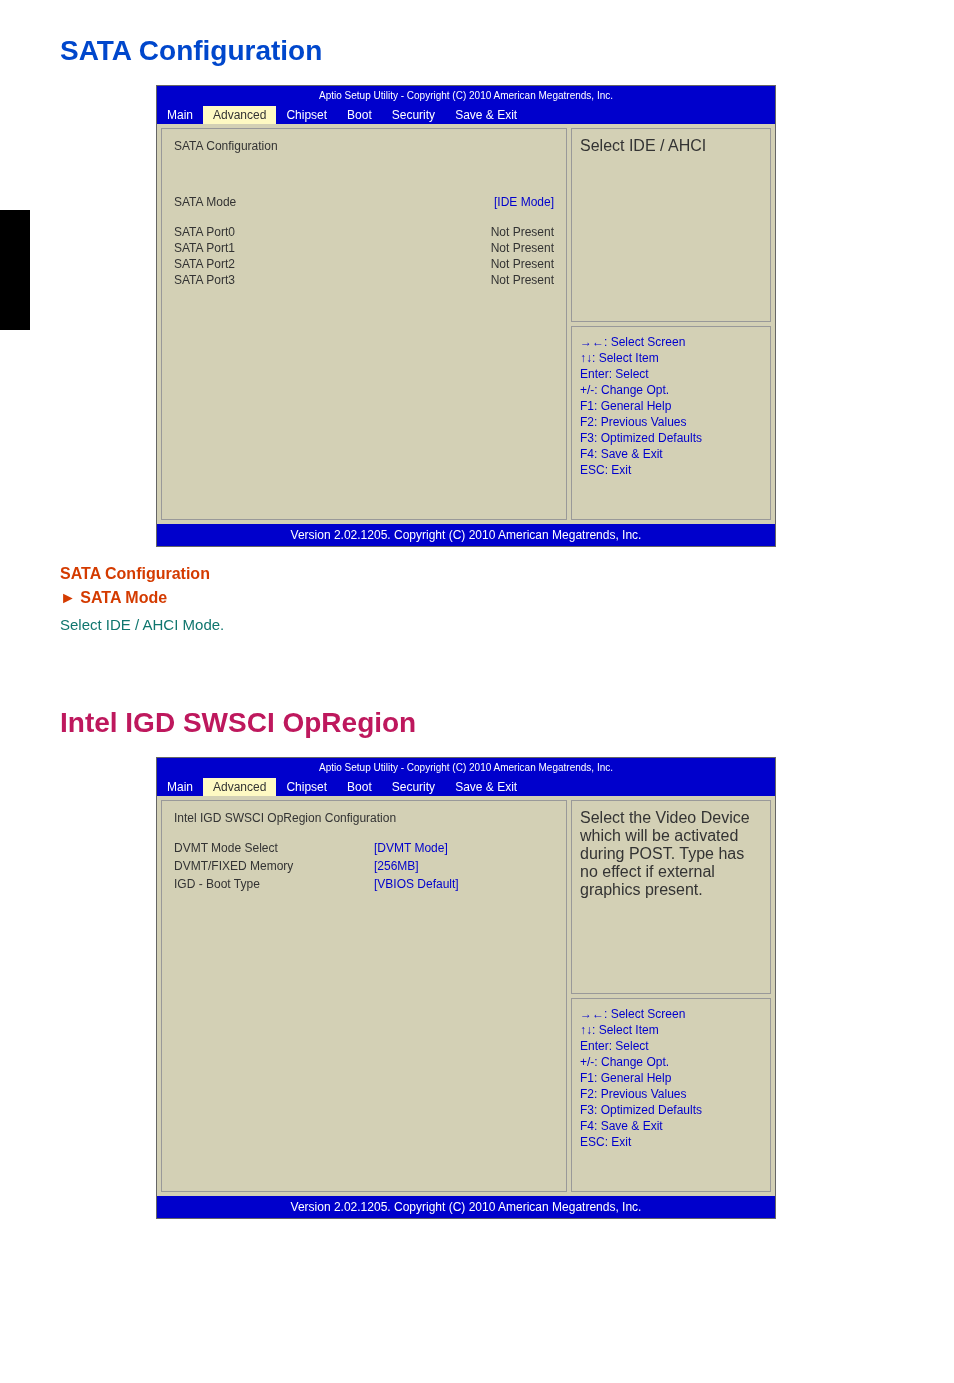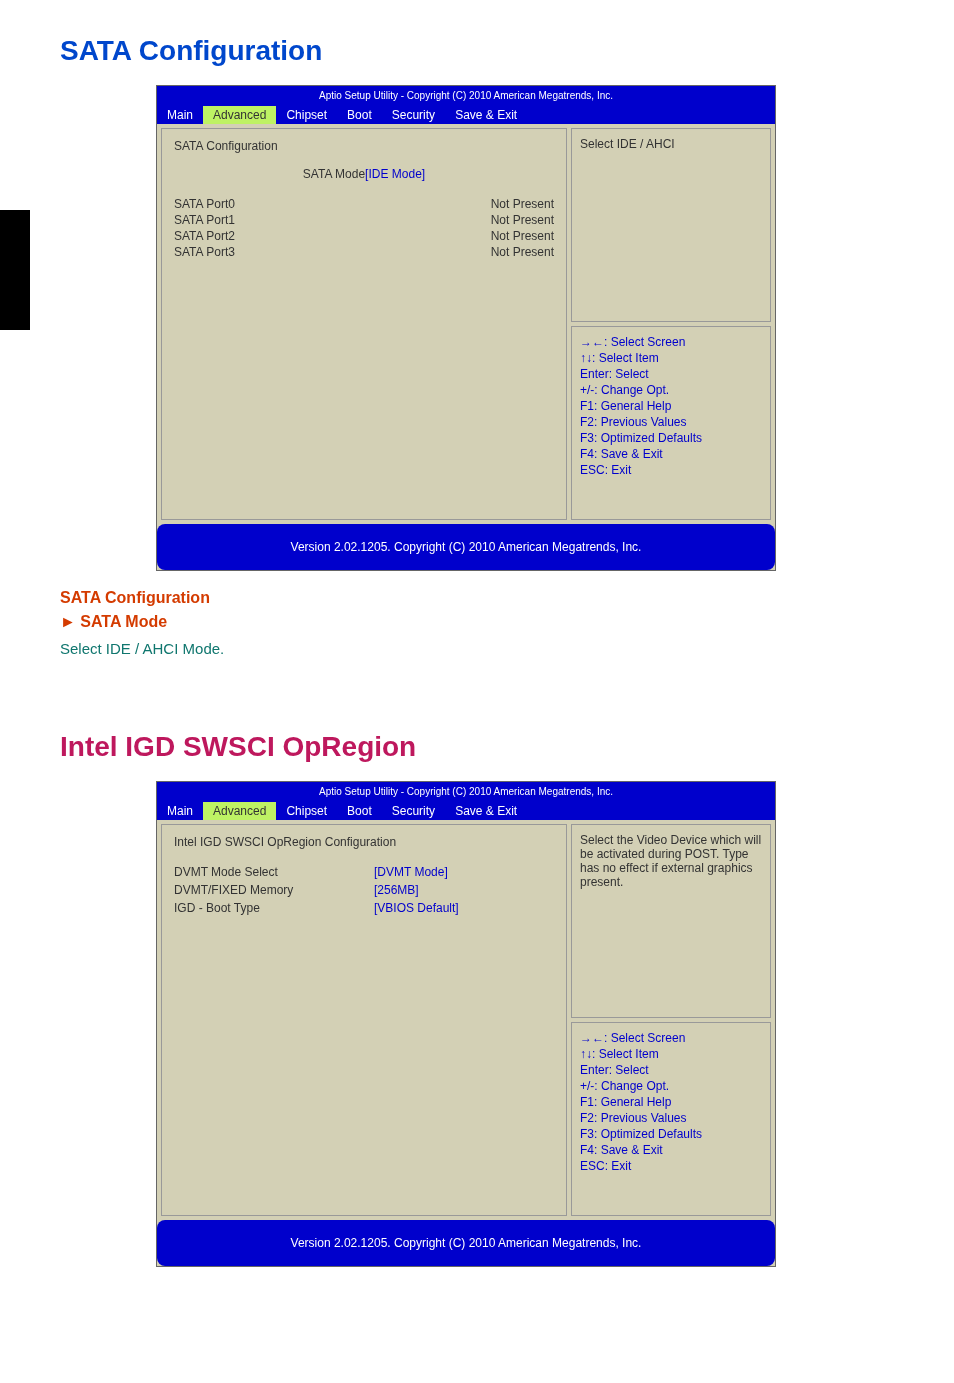--- a/index.html
+++ b/index.html
@@ -61,21 +61,21 @@
     bottom: 0;
     left: 0;
     width: 100%;
   }
   .bios-tab {
     padding: 2px 10px;
     color: #ffffff;
     white-space: nowrap;
   }
   .bios-tab.active {
-    background: #bef264;
+    background: #fef9c3;
     color: #333333;
   }
   .bios-body {
     display: flex;
     height: 400px;
     position: relative;
   }
   .bios-left {
     flex: 1;
     border: 1px solid #999;
@@ -88,44 +88,44 @@
   .bios-right {
     width: 200px;
     margin: 4px 4px 4px 2px;
     display: flex;
     flex-direction: column;
   }
   .bios-right-top {
     flex: 1;
     border: 1px solid #999;
     padding: 8px;
-    font-size: 12px;
+    font-size: 16px;
     color: #333;
     margin-bottom: 4px;
   }
   .bios-right-bottom {
     flex: 1;
     border: 1px solid #999;
     padding: 8px;
     font-size: 12px;
     color: #0000cc;
   }
   .bios-right-bottom .line { margin-bottom: 2px; }
   .bios-footer {
     background: #0000cc;
     color: #ffffff;
     font-size: 12px;
     text-align: center;
-    padding: 16px;
-    border-radius: 8px;
+    padding: 4px;
   }
   .left-row {
     display: flex;
-    justify-content: center;
+    justify-content: space-between;
     margin-bottom: 6px;
+    margin-top: 28px;
   }
   .left-heading { color: #333; font-size: 12px; margin-bottom: 6px; }
   .left-label { color: #333; }
   .left-value { color: #0000cc; }
   .port-row { display: flex; justify-content: space-between; margin-bottom: 2px; }
   .sub-labels {
     margin-top: 15px;
   }
   .sub-head {
     color: #d43b00;

